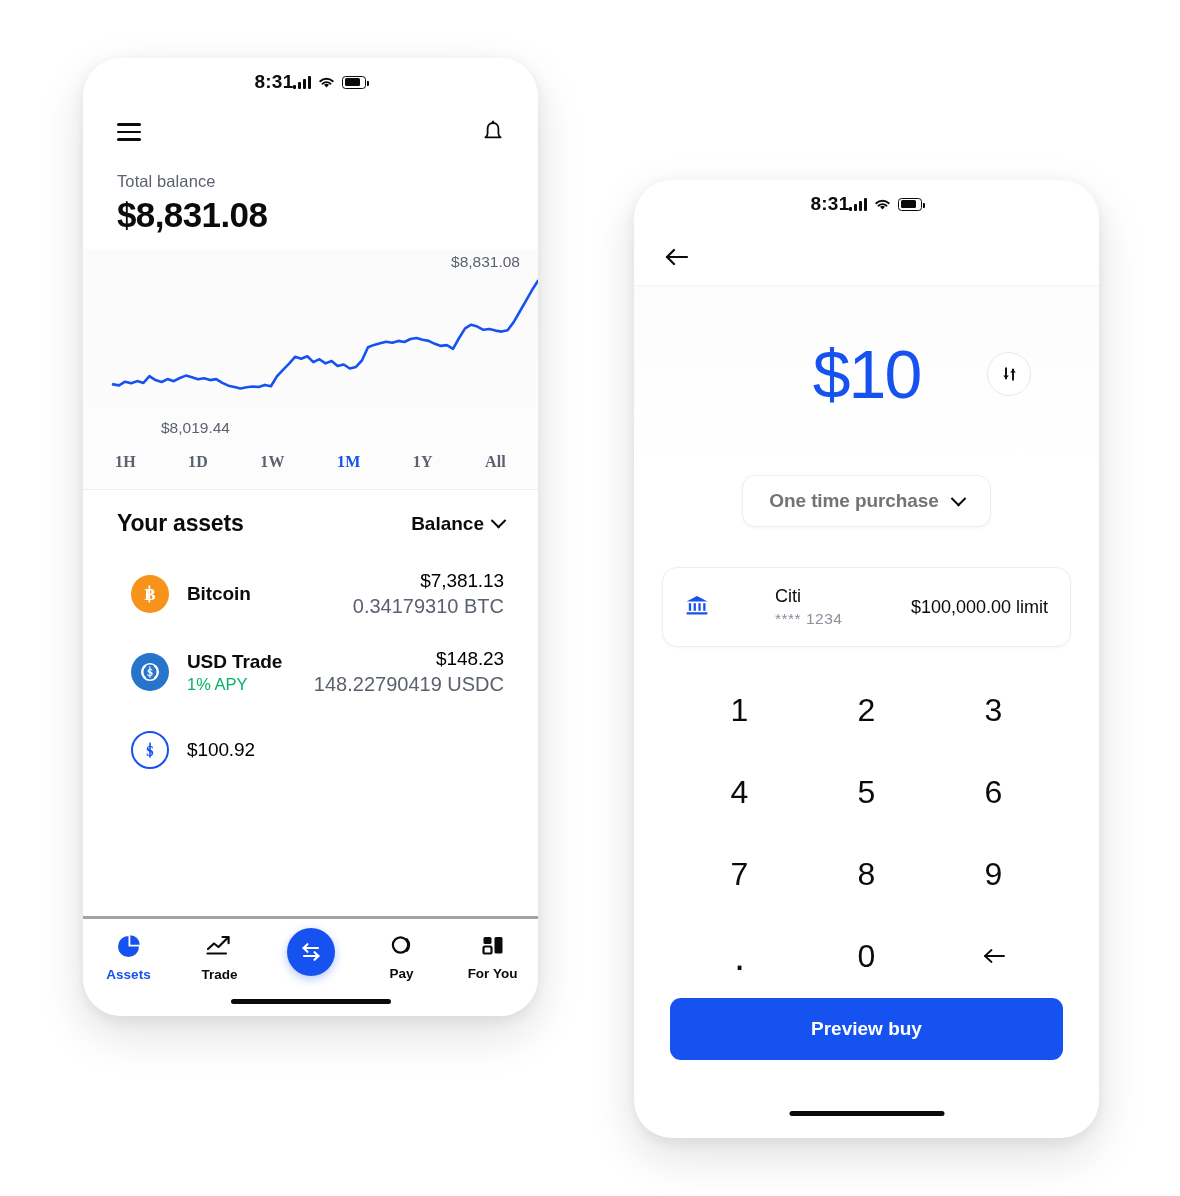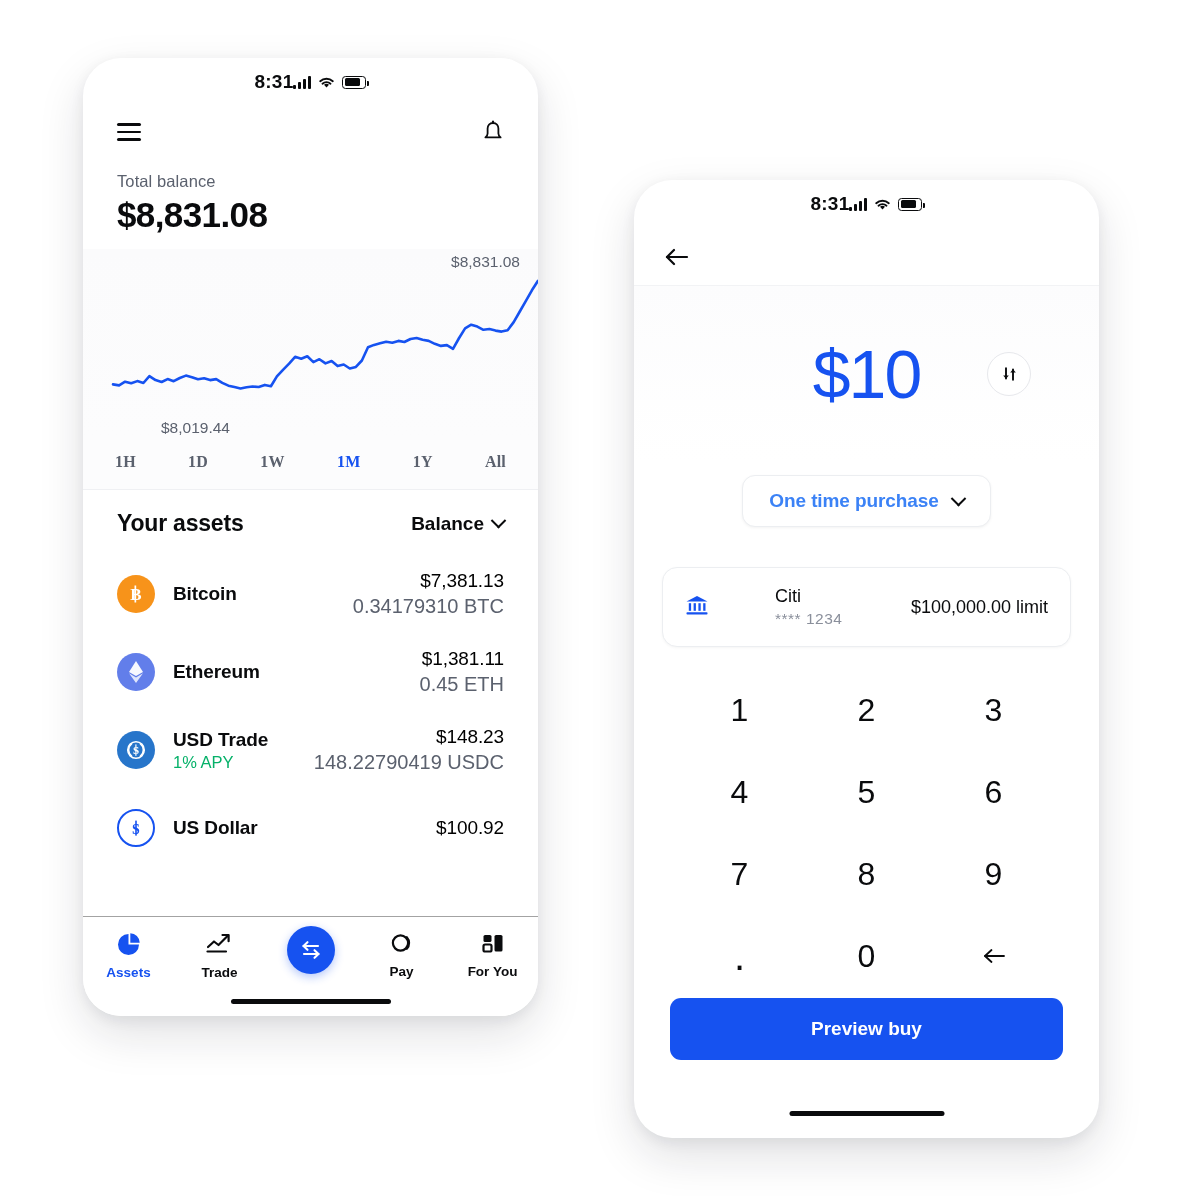--- a/index.html
+++ b/index.html
@@ -52,33 +52,33 @@
   .ranges div.active { color:#1652f0; }
 
   
   .assets-head { display:flex; align-items:center; justify-content:space-between;
                  padding:20px 34px 18px; border-top:1px solid #eff0f3; }
   .assets-title { font-size:23px; font-weight:bold; color:#0a0b0d; letter-spacing:-0.2px; }
   .assets-sort { display:flex; align-items:center; gap:9px; font-size:19px; font-weight:bold; color:#0a0b0d; cursor:pointer; }
   .chev { width:11px; height:11px; border-right:2.4px solid #0a0b0d; border-bottom:2.4px solid #0a0b0d;
           transform:rotate(45deg) translate(-2px,-2px); }
 
-  .asset-row { display:flex; align-items:center; padding:12px 34px; min-height:78px; cursor:pointer; }
+  .asset-row { display:flex; align-items:center; padding:12px 34px; min-height:78px; cursor:pointer;margin-left:14px; }
   .asset-icon { width:38px; height:38px; border-radius:50%; flex:0 0 38px; margin-right:18px;
                 display:flex; align-items:center; justify-content:center; }
   .asset-mid { flex:1 1 auto; }
   .asset-name { font-size:19px; font-weight:bold; color:#0a0b0d; letter-spacing:-0.1px; }
   .asset-sub  { font-size:16.5px; color:#05b169; font-weight:500; margin-top:2px; }
   .asset-right { text-align:right; }
   .asset-val { font-size:19px; font-weight:normal; color:#000000; letter-spacing:-0.1px; }
   .asset-units { font-size:20px; color:#5b616e; font-weight:500; margin-top:3px; }
 
   
   .tabbar { position:absolute; left:0; right:0; bottom:0; height:100px; background:#fff;
-            border-top:1px solid #a3a3a3; display:flex; align-items:flex-start; padding-top:14px; }
+            border-top:3px solid #a3a3a3; display:flex; align-items:flex-start; padding-top:14px; }
   .tab { flex:1; display:flex; flex-direction:column; align-items:center; gap:7px; cursor:pointer; }
   .tab .lbl { font-size:13.5px; font-weight:bold; color:#0a0b0d; }
   .tab.active .lbl { color:#1652f0; }
   .fab { width:48px; height:48px; border-radius:50%; background:#1652f0;
          display:flex; align-items:center; justify-content:center; margin-top:-5px;
          box-shadow:0 3px 10px rgba(22,82,240,0.32); }
   .home-ind { position:absolute; left:50%; transform:translateX(-50%); bottom:12px;
               width:160px; height:5.5px; background:#0a0b0d; border-radius:4px; }
 
   
@@ -92,21 +92,21 @@
                  background:linear-gradient(180deg,#fcfcfd 0%,#ffffff 100%); }
   .amount-text { font-size:68px; font-weight:500; color:#1652f0; letter-spacing:-2px; }
   .swap-btn { position:absolute; right:68px; top:50%; transform:translateY(-50%);
               width:44px; height:44px; border-radius:50%; border:1.4px solid #e7e8ec; background:#fff;
               display:flex; align-items:center; justify-content:center; cursor:pointer; }
 
   .freq-wrap { display:flex; justify-content:center; margin-top:14px; }
   .freq-pill { display:flex; align-items:center; gap:14px; padding:14px 26px; background:#fff;
                border:1px solid #eceef1; border-radius:13px; cursor:pointer;
                box-shadow:0 1px 3px rgba(10,11,13,0.05); }
-  .freq-label { font-size:19px; font-weight:bold; color:#3b82f6; letter-spacing:-0.1px; }
+  .freq-label { font-size:19px; font-weight:bold; color:#737373; letter-spacing:-0.1px; }
 
   .pay-card { margin:40px 28px 0; padding:18px 22px; border:1px solid #eceef1; border-radius:15px;
               display:flex; align-items:center; background:#fff; cursor:pointer;
               box-shadow:0 1px 3px rgba(10,11,13,0.045); }
   .bank-icon { margin-right:18px; flex:0 0 auto; }
   .pay-mid { flex:1 1 auto;margin-left:48px; }
   .pay-name { font-size:18px; color:#0a0b0d; font-weight:500; }
   .pay-num { font-size:15.5px; color:#8a8f9b; margin-top:3px; letter-spacing:0.5px; }
   .pay-limit { font-size:18px; color:#0a0b0d; font-weight:500; }
 
@@ -198,35 +198,20 @@
     </div>
     <div class="asset-mid">
         <div class="asset-name">Bitcoin</div>
       </div>
     <div class="asset-right">
       <div class="asset-val">$7,381.13</div>
       <div class="asset-units">0.34179310 BTC</div>
     </div>
   </div>
 
-  <div class="asset-row">
-    <div class="asset-icon" style="background:#627eea;">
-      <svg width="16" height="24" viewBox="0 0 16 24">
-        <path d="M8 1 L15 12 L8 16 L1 12 Z" fill="#fff" opacity="0.95"></path>
-        <path d="M8 17.4 L15 13.3 L8 23 L1 13.3 Z" fill="#fff" opacity="0.8"></path>
-      </svg>
-    </div>
-    <div class="asset-mid">
-        <div class="asset-name">Ethereum</div>
-      </div>
-    <div class="asset-right">
-      <div class="asset-val">$1,381.11</div>
-      <div class="asset-units">0.45 ETH</div>
-    </div>
-  </div>
 
   <div class="asset-row">
     <div class="asset-icon" style="background:#2775ca;">
       <svg width="26" height="26" viewBox="0 0 26 26">
         <circle cx="13" cy="13" r="8.3" fill="none" stroke="#fff" stroke-width="1.5"></circle>
         <path d="M8.6 7 A7.6 7.6 0 0 0 8.6 19" fill="none" stroke="#fff" stroke-width="1.5" stroke-linecap="round"></path>
         <path d="M17.4 7 A7.6 7.6 0 0 1 17.4 19" fill="none" stroke="#fff" stroke-width="1.5" stroke-linecap="round"></path>
         <text x="13" y="17.4" font-family="Liberation Serif, serif" font-size="11" font-weight="bold" fill="#fff" text-anchor="middle">S</text>
         <rect x="12.3" y="7.4" width="1.2" height="11.4" fill="#fff"></rect>
       </svg>
@@ -241,23 +226,20 @@
     </div>
   </div>
 
   <div class="asset-row">
     <div class="asset-icon" style="background:#fff;border:2.2px solid #1652f0;">
       <svg width="22" height="22" viewBox="0 0 22 22">
         <text x="11" y="16.5" font-family="Liberation Serif, serif" font-size="14" font-weight="bold" fill="#1652f0" text-anchor="middle">S</text>
         <rect x="10.2" y="3.6" width="1.6" height="15" fill="#1652f0"></rect>
       </svg>
     </div>
-    <div class="asset-mid">
-        <div class="asset-name">US Dollar</div>
-      </div>
     <div class="asset-right">
       <div class="asset-val">$100.92</div>
     </div>
   </div>
 
   <div class="tabbar">
     <div class="tab active">
       <svg width="27" height="27" viewBox="0 0 27 27">
         <path d="M13.5 3 A10.5 10.5 0 1 0 24 13.5 L13.5 13.5 Z" fill="#1652f0"></path>
         <path d="M15.3 2.3 L15.3 11.7 L24.7 11.7 A9.6 9.6 0 0 0 15.3 2.3 Z" fill="#1652f0"></path>

